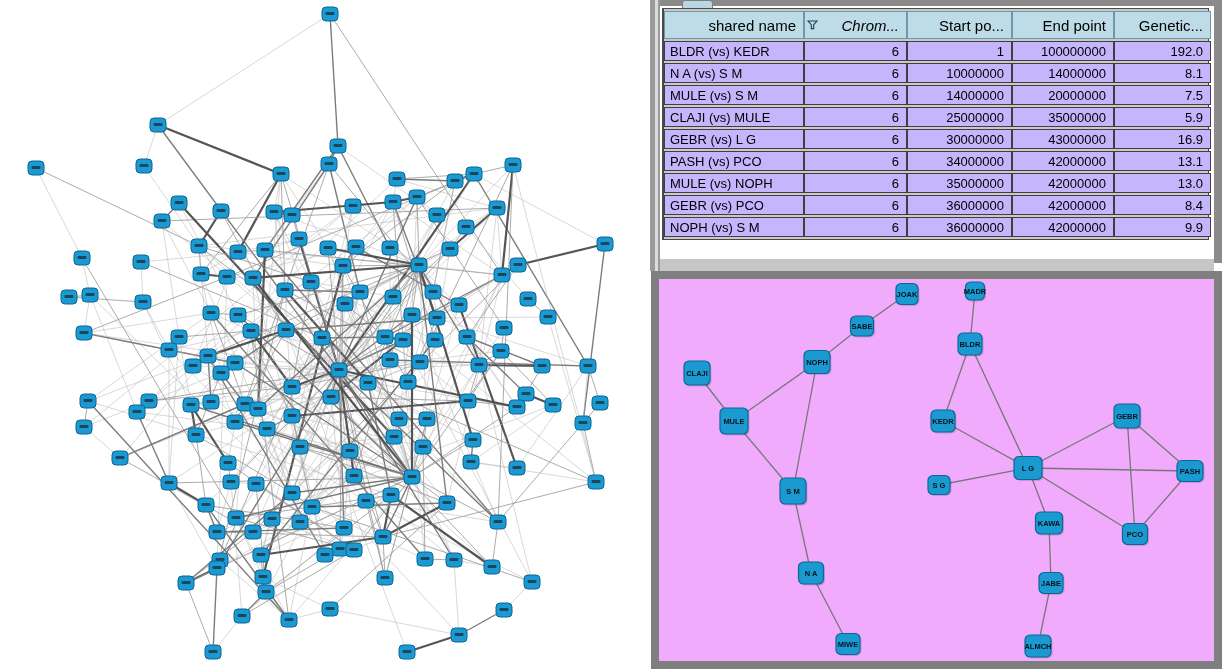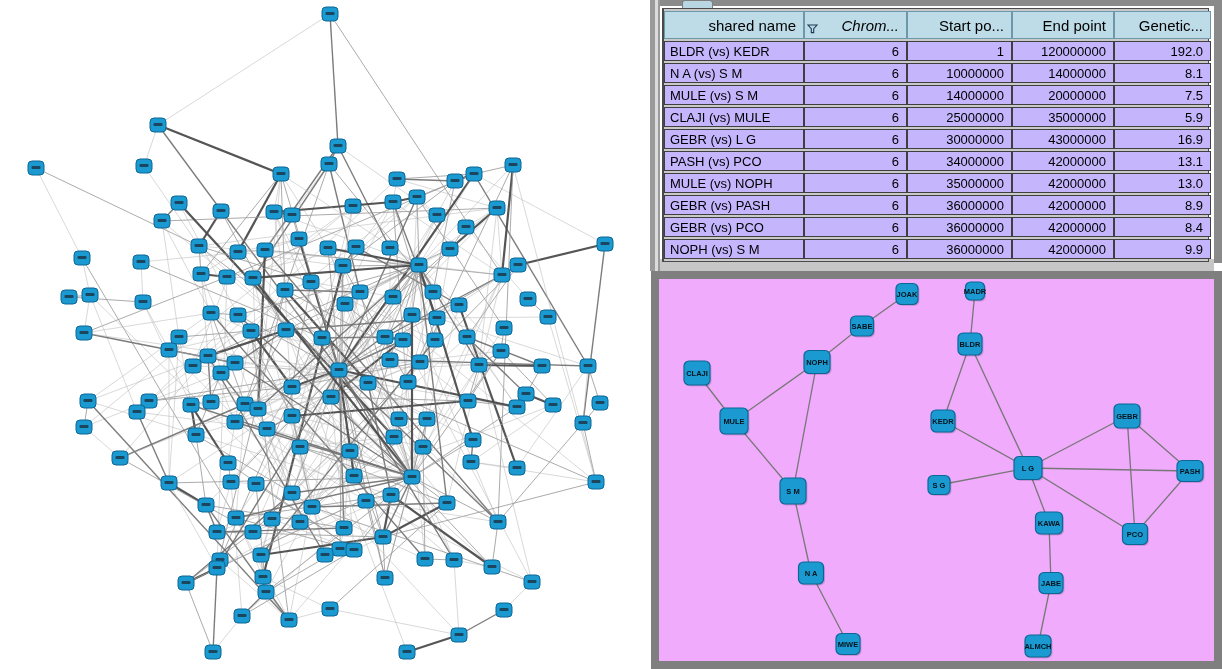--- a/index.html
+++ b/index.html
@@ -26,21 +26,21 @@
               border:1px solid #4a4a4a;border-left:2px solid #4a4a4a;box-sizing:border-box;}
   #data-table{width:100%;table-layout:fixed;border-collapse:separate;border-spacing:0 2px;}
   #data-table th{height:28px;background:#bedce8;border:1px solid #6d98aa;
                  font-size:15px;font-weight:400;color:#000;padding:0 7px 0 2px;
                  text-align:right;overflow:hidden;white-space:nowrap;box-sizing:border-box;}
   #data-table td{height:20px;background:#c4b5fd;border:1px solid #3f3f3f;
                  font-size:13px;font-weight:400;color:#000;padding:0 7px 0 5px;
                  overflow:hidden;white-space:nowrap;box-sizing:border-box;}
   #data-table td.num{text-align:right;}
   #data-table td.txt{text-align:left;}
-  .hcell{display:flex;align-items:flex-end;justify-content:flex-end;gap:4px;}
+  .hcell{display:flex;align-items:center;justify-content:flex-end;gap:4px;}
   .hcell.with-filter{justify-content:space-between;font-style:italic;}
   .funnel{flex:0 0 auto;}
 
   
   #right-bottom{position:absolute;left:651px;top:271px;width:571px;height:398px;
                 background:#7f7f7f;box-sizing:border-box;padding:8px;}
   #small-net-inner{width:555px;height:382px;background:#f0abfc;}
 
   svg text{user-select:none;}
 </style>
@@ -1232,21 +1232,21 @@
                   <span>Genetic...</span>
                 </div>
               </th>
             </tr>
           </thead>
         <tbody id="table-body">
             <tr>
               <td class="txt">BLDR (vs) KEDR</td>
               <td class="num">6</td>
               <td class="num">1</td>
-              <td class="num">120000000</td>
+              <td class="num">100000000</td>
               <td class="num">192.0</td>
             </tr>
             <tr>
               <td class="txt">N A (vs) S M</td>
               <td class="num">6</td>
               <td class="num">10000000</td>
               <td class="num">14000000</td>
               <td class="num">8.1</td>
             </tr>
             <tr>
@@ -1278,27 +1278,20 @@
               <td class="num">13.1</td>
             </tr>
             <tr>
               <td class="txt">MULE (vs) NOPH</td>
               <td class="num">6</td>
               <td class="num">35000000</td>
               <td class="num">42000000</td>
               <td class="num">13.0</td>
             </tr>
             <tr>
-              <td class="txt">GEBR (vs) PASH</td>
-              <td class="num">6</td>
-              <td class="num">36000000</td>
-              <td class="num">42000000</td>
-              <td class="num">8.9</td>
-            </tr>
-            <tr>
               <td class="txt">GEBR (vs) PCO</td>
               <td class="num">6</td>
               <td class="num">36000000</td>
               <td class="num">42000000</td>
               <td class="num">8.4</td>
             </tr>
             <tr>
               <td class="txt">NOPH (vs) S M</td>
               <td class="num">6</td>
               <td class="num">36000000</td>

